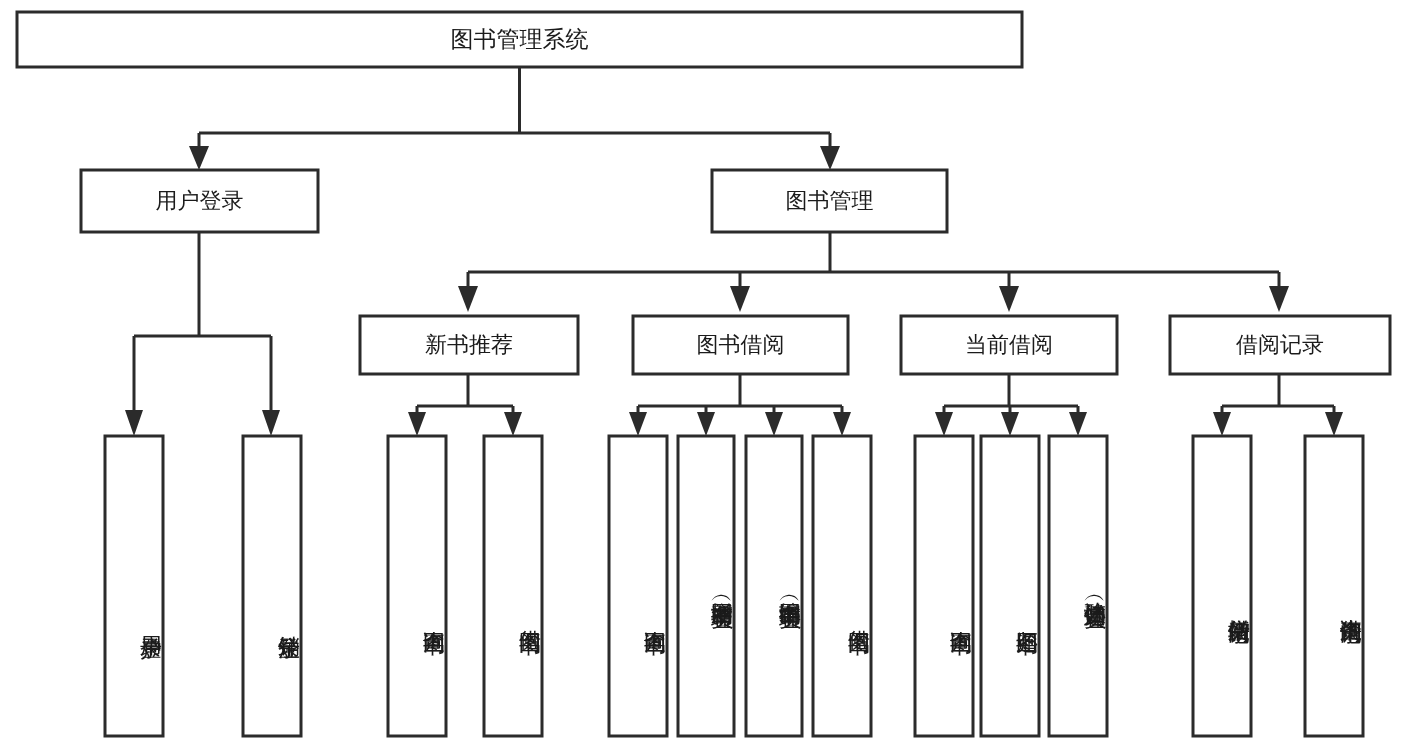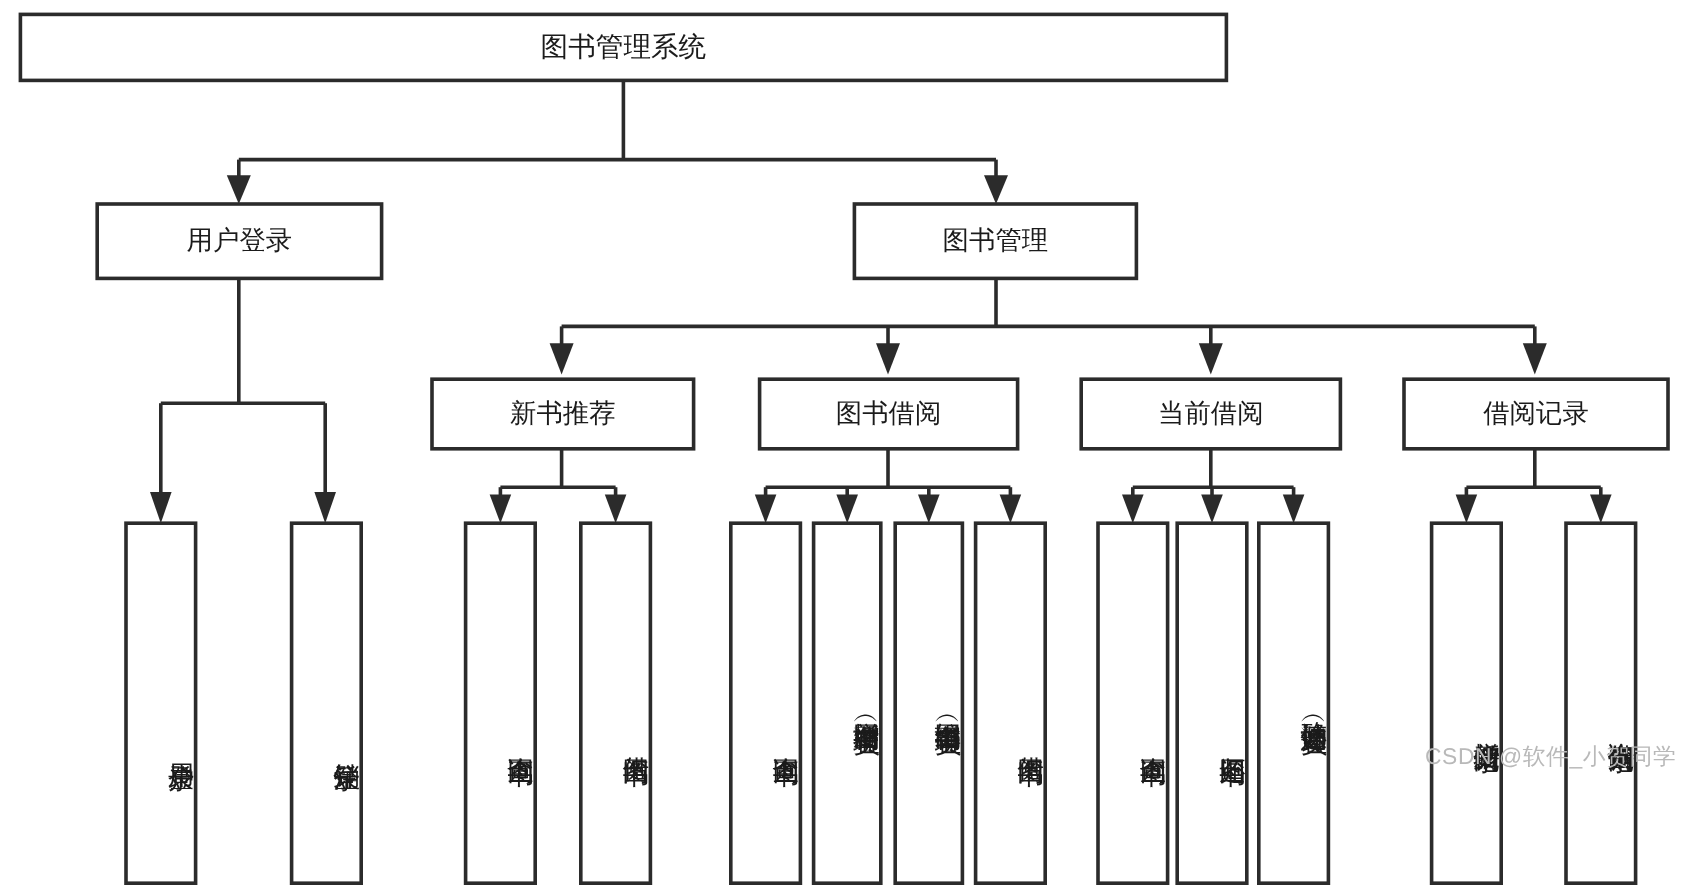--- a/index.html
+++ b/index.html
@@ -222,15 +222,14 @@
   <div class="vlabel" style="left:746px; top:444px; width:56px; height:288px;">编辑图书（管理员）</div>
   <div class="vlabel" style="left:813px; top:500px; width:58px; height:230px;">借阅图书</div>
 
   <div class="vlabel" style="left:915px; top:500px; width:58px; height:230px;">查询图书</div>
   <div class="vlabel" style="left:981px; top:500px; width:58px; height:230px;">归还图书</div>
   <div class="vlabel" style="left:1049px; top:444px; width:58px; height:288px;">确认归还（管理员）</div>
 
   <div class="vlabel" style="left:1193px; top:478px; width:58px; height:252px;">新增借阅记录</div>
   <div class="vlabel" style="left:1305px; top:478px; width:58px; height:252px;">查询借阅记录</div>
 
-  <div class="watermark">CSDN @软件_小贺同学</div>
 
 </div>
 
 </body></html>

